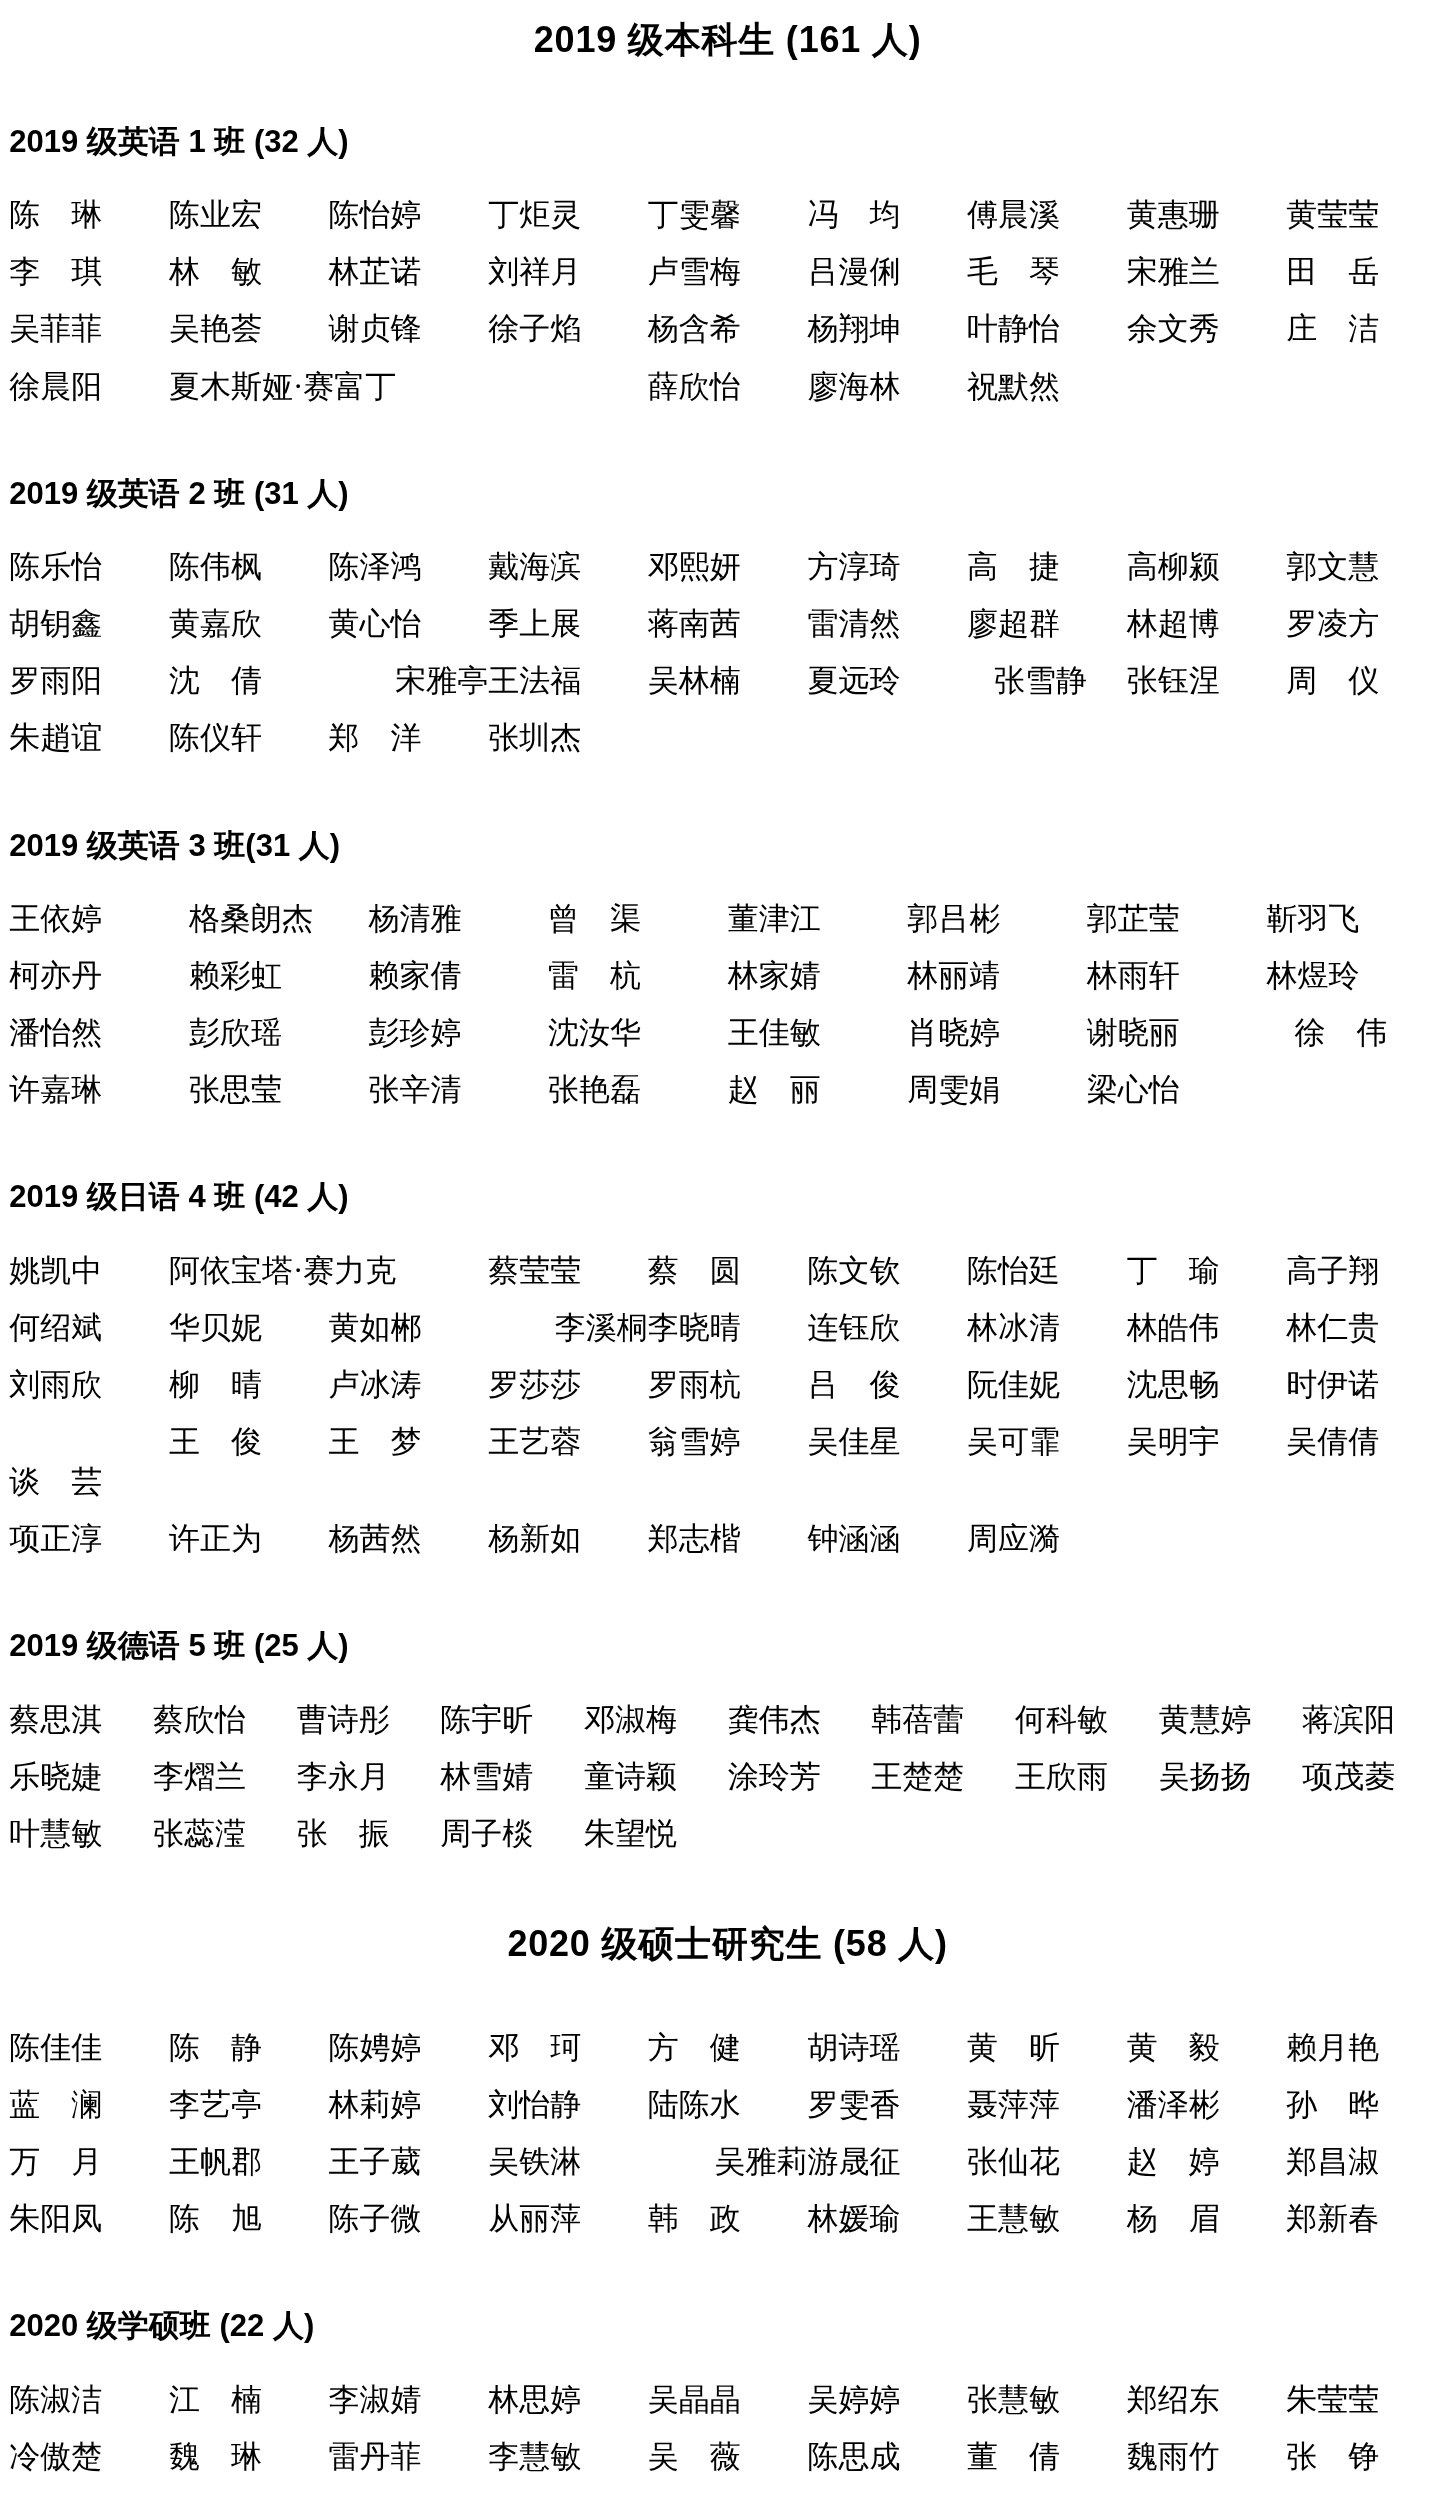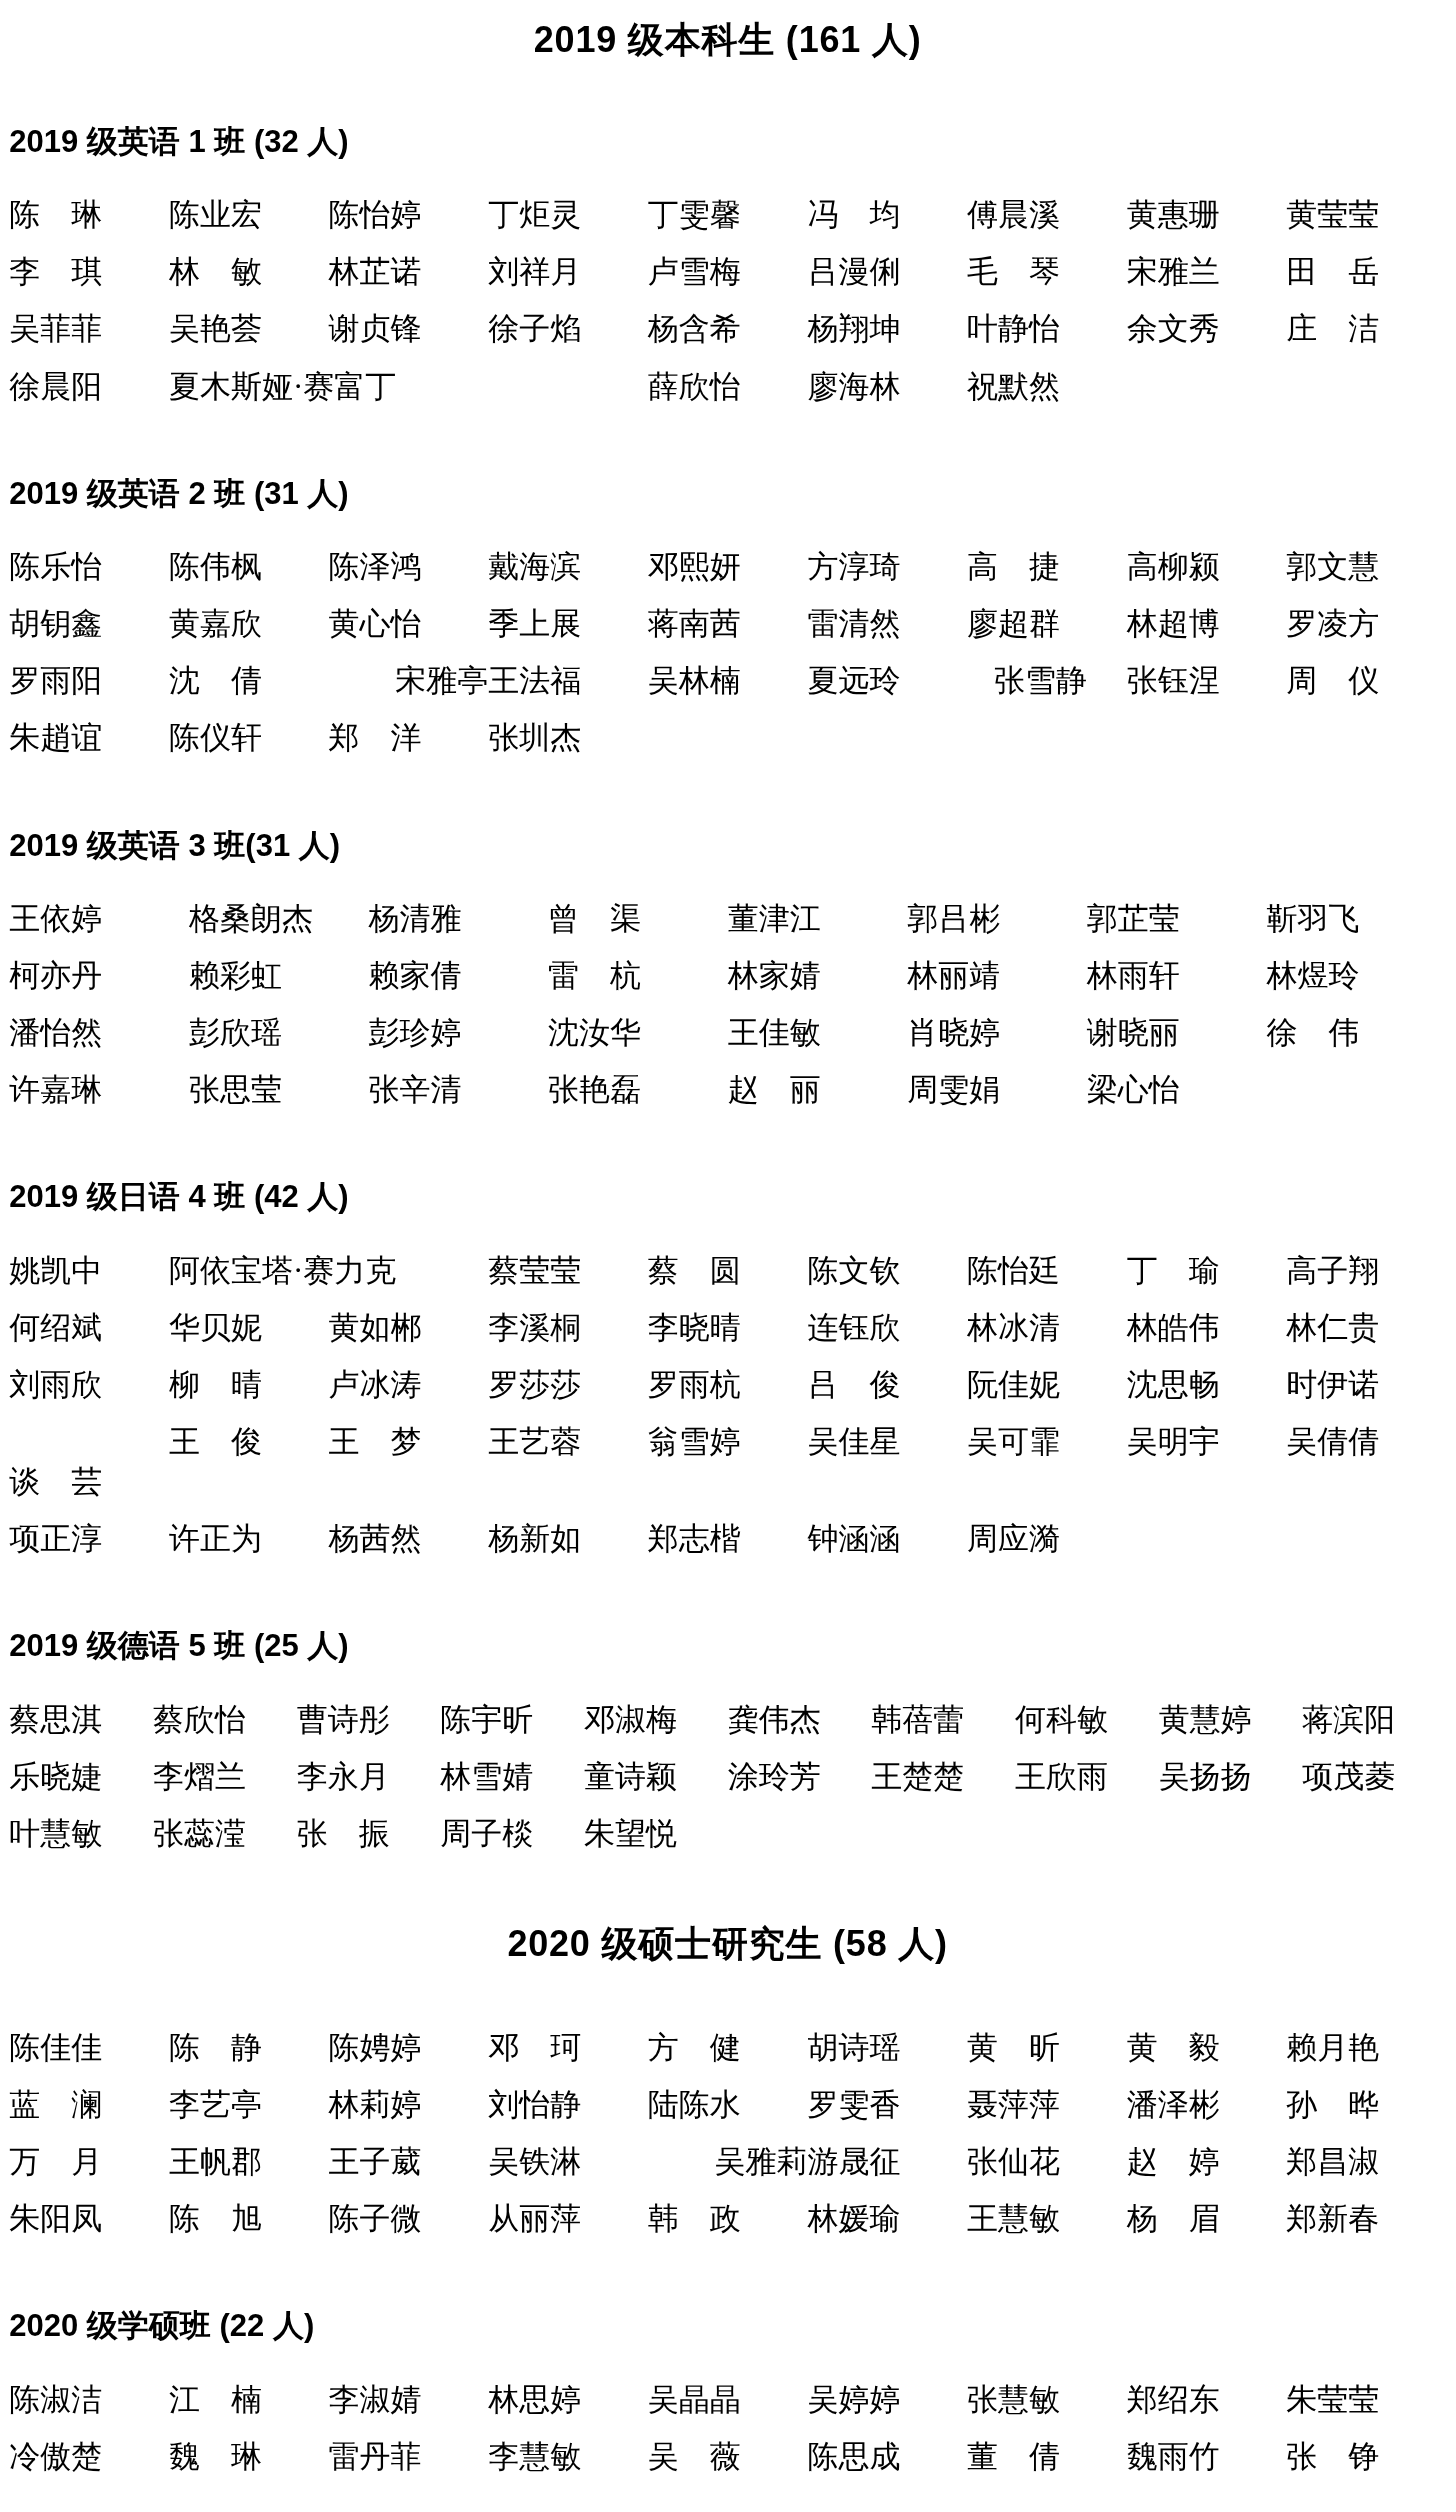--- a/index.html
+++ b/index.html
@@ -163,21 +163,21 @@
           <span class="name" style="grid-column: 8 / span 1;">林煜玲</span>
         </div>
         <div class="name-grid" style="grid-template-columns: repeat(8, 1fr);">
           <span class="name" style="grid-column: 1 / span 1;">潘怡然</span>
           <span class="name" style="grid-column: 2 / span 1;">彭欣瑶</span>
           <span class="name" style="grid-column: 3 / span 1;">彭珍婷</span>
           <span class="name" style="grid-column: 4 / span 1;">沈汝华</span>
           <span class="name" style="grid-column: 5 / span 1;">王佳敏</span>
           <span class="name" style="grid-column: 6 / span 1;">肖晓婷</span>
           <span class="name" style="grid-column: 7 / span 1;">谢晓丽</span>
-          <span class="name" style="grid-column: 8 / span 1;">徐　伟</span>
+          <span class="name" style="grid-column: 8 / span 1; margin-left: 28px;">徐　伟</span>
         </div>
         <div class="name-grid" style="grid-template-columns: repeat(8, 1fr);">
           <span class="name" style="grid-column: 1 / span 1;">许嘉琳</span>
           <span class="name" style="grid-column: 2 / span 1;">张思莹</span>
           <span class="name" style="grid-column: 3 / span 1;">张辛清</span>
           <span class="name" style="grid-column: 4 / span 1;">张艳磊</span>
           <span class="name" style="grid-column: 5 / span 1;">赵　丽</span>
           <span class="name" style="grid-column: 6 / span 1;">周雯娟</span>
           <span class="name" style="grid-column: 7 / span 1;">梁心怡</span>
         </div>
@@ -191,21 +191,21 @@
           <span class="name" style="grid-column: 5 / span 1;">蔡　圆</span>
           <span class="name" style="grid-column: 6 / span 1;">陈文钦</span>
           <span class="name" style="grid-column: 7 / span 1;">陈怡廷</span>
           <span class="name" style="grid-column: 8 / span 1;">丁　瑜</span>
           <span class="name" style="grid-column: 9 / span 1;">高子翔</span>
         </div>
         <div class="name-grid" style="grid-template-columns: repeat(9, 1fr);">
           <span class="name" style="grid-column: 1 / span 1;">何绍斌</span>
           <span class="name" style="grid-column: 2 / span 1;">华贝妮</span>
           <span class="name" style="grid-column: 3 / span 1;">黄如郴</span>
-          <span class="name" style="grid-column: 4 / span 1;">李溪桐</span>
+          <span class="name" style="grid-column: 4 / span 1; text-align: right;">李溪桐</span>
           <span class="name" style="grid-column: 5 / span 1;">李晓晴</span>
           <span class="name" style="grid-column: 6 / span 1;">连钰欣</span>
           <span class="name" style="grid-column: 7 / span 1;">林冰清</span>
           <span class="name" style="grid-column: 8 / span 1;">林皓伟</span>
           <span class="name" style="grid-column: 9 / span 1;">林仁贵</span>
         </div>
         <div class="name-grid" style="grid-template-columns: repeat(9, 1fr);">
           <span class="name" style="grid-column: 1 / span 1;">刘雨欣</span>
           <span class="name" style="grid-column: 2 / span 1;">柳　晴</span>
           <span class="name" style="grid-column: 3 / span 1;">卢冰涛</span>

